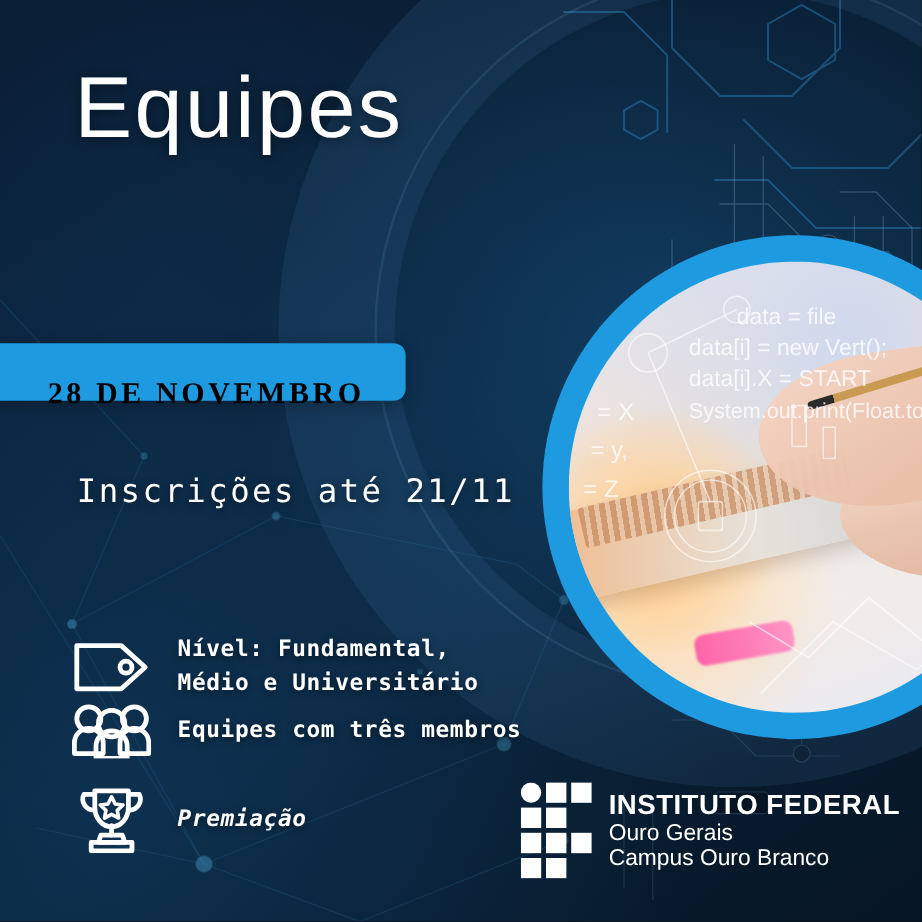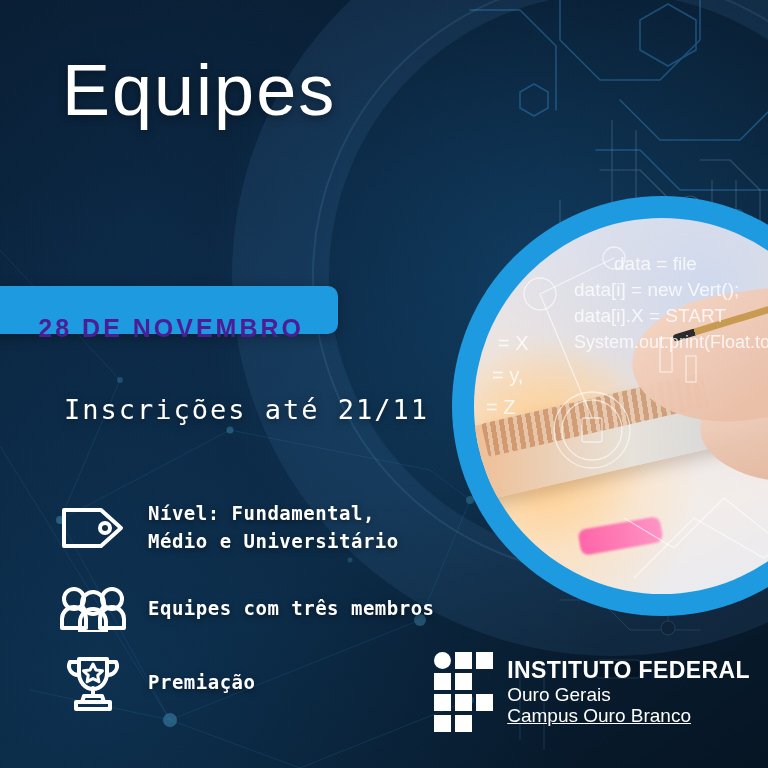--- a/index.html
+++ b/index.html
@@ -132,22 +132,22 @@
   .date-banner{
     position:absolute;left:-30px;top:286px;
     width:368px;height:48px;
     background:#1E9BE0;
     border-radius:0 10px 10px 0;
     display:flex;align-items:center;justify-content:flex-end;
     padding-right:34px;
     box-shadow:0 3px 14px rgba(0,0,0,.3);
   }
   .date-text{
-    color:#4c1d95;
-    font-family:Liberation Sans, sans-serif;
+    color:#000000;
+    font-family:Liberation Serif, serif;
     font-weight:bold;
     font-size:25px;
     letter-spacing:3px;
     margin-top:37px;
   }
 
   .deadline{
     position:absolute;left:64px;top:394px;
     color:#ffffff;
     font-family:"DejaVu Sans Mono", monospace;
@@ -167,44 +167,44 @@
   .info .txt{
     color:#ffffff;
     font-family:"DejaVu Sans Mono", monospace;
     font-weight:bold;
     font-size:19px;
     letter-spacing:.5px;
     line-height:1.45;
     text-shadow:0 2px 6px rgba(0,0,0,.5);
     white-space:pre-line;
   }
-  #row-nivel{top:500px;}
+  #row-nivel{top:528px;}
   #row-equipes{top:586px;text-align:center;}
-  #row-premio{top:655px;}
+  #row-premio{top:655px;font-style:italic;}
   .info svg{stroke:#ffffff;fill:none;stroke-width:4;stroke-linejoin:round;stroke-linecap:round;}
 
   
   .logo{
     position:absolute;right:18px;bottom:36px;
     display:flex;align-items:center;gap:14px;margin-left:31px;
   }
   .logo-grid{
     display:grid;
     grid-template-columns:repeat(3,17px);
     grid-auto-rows:17px;
     gap:4px;
     flex:0 0 auto;
   }
   .logo-grid span{background:#ffffff;display:block;}
   .logo-grid span.round{border-radius:50%;}
   .logo-grid span.hole{background:transparent;}
   .logo-text{color:#ffffff;line-height:1.12;}
   .lt1{font-size:23px;font-weight:bold;letter-spacing:.4px;}
   .lt2{font-size:19px;}
-  .lt3{font-size:19px;text-decoration:underline;}
+  .lt3{font-size:19px;}
 </style>
 </head>
 <body>
 
 <div id="poster">
 
   <svg class="layer pcb" viewBox="0 0 768 768" preserveAspectRatio="none">
     <g stroke="#2e7fb8" stroke-width="1.6" opacity=".55">
       <polyline points="560,0 560,40 600,80 660,80 700,40 700,0"></polyline>
       <polyline points="470,10 520,10 556,46 556,110"></polyline>

